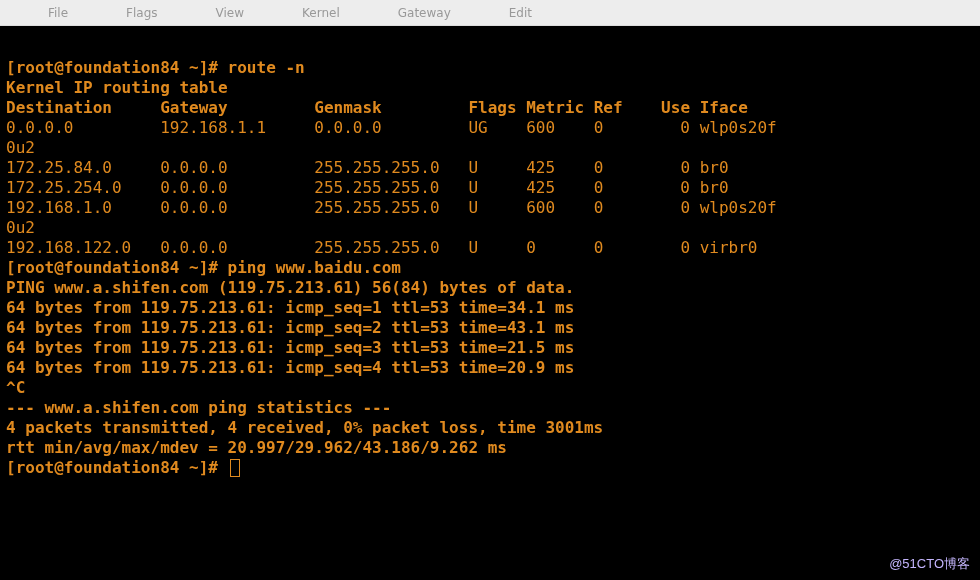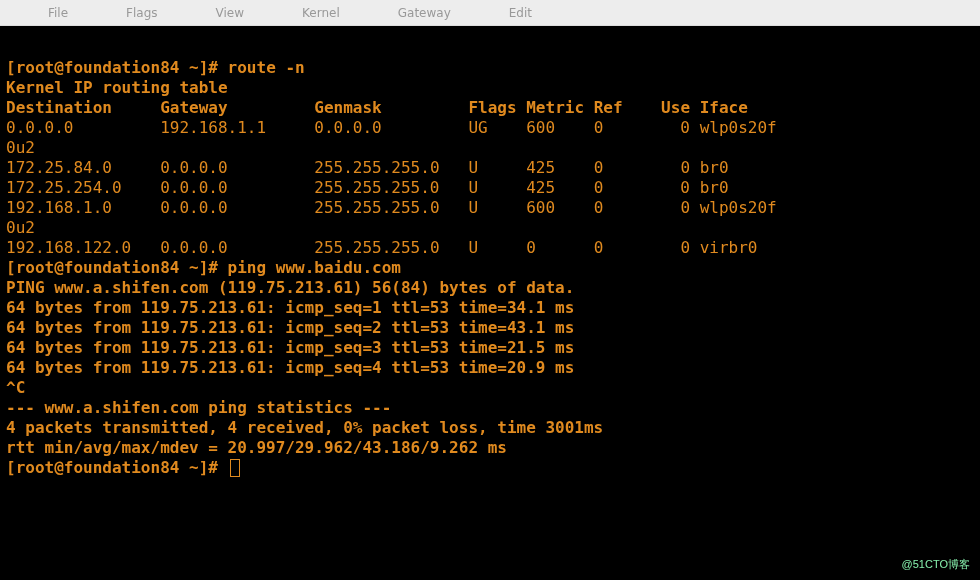--- a/index.html
+++ b/index.html
@@ -67,22 +67,22 @@
       width: 10px;
       height: 18px;
       border: 1px solid #e08a1f;
       vertical-align: text-bottom;
       margin-left: 2px;
     }
     .watermark {
       position: absolute;
       bottom: 6px;
       right: 10px;
-      color: #86efac;
-      font-size: 11px;
+      color: #c4b5fd;
+      font-size: 13px;
       font-family: sans-serif;
     }
   </style>
 </head>
 <body>
 
 <div class="window">
   <div class="menubar">
     <span>File</span>
     <span>Flags</span>

